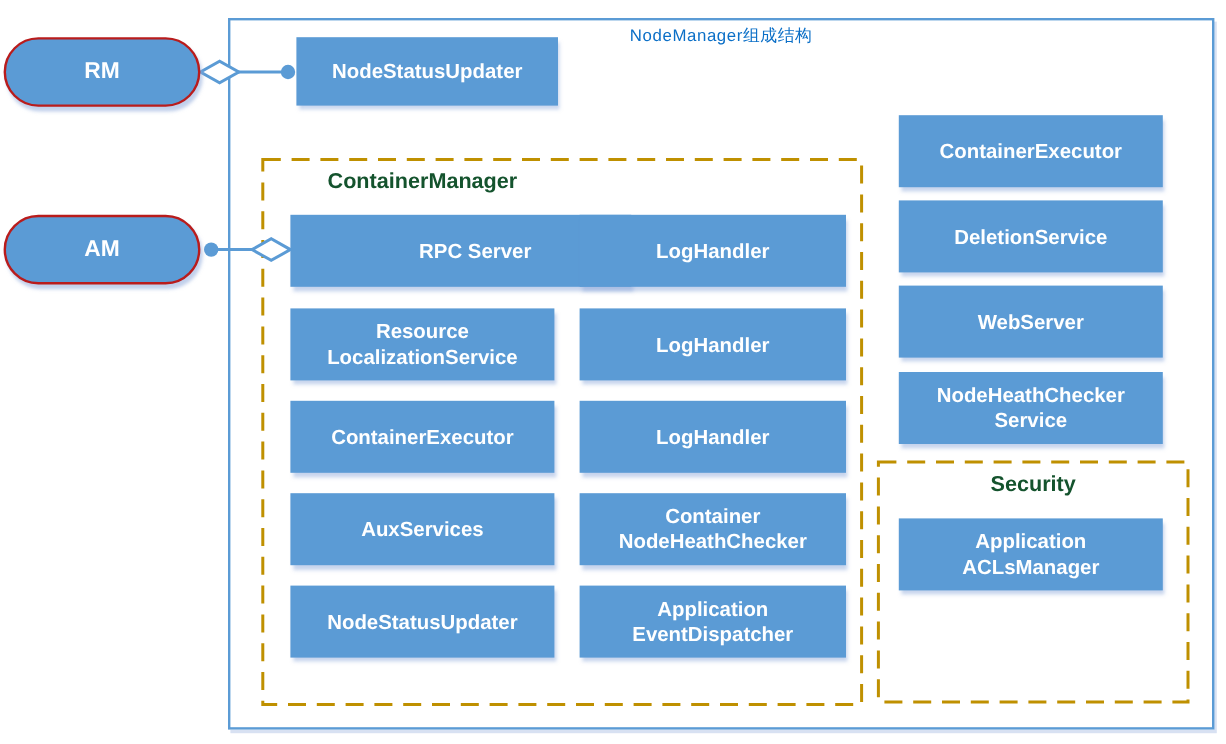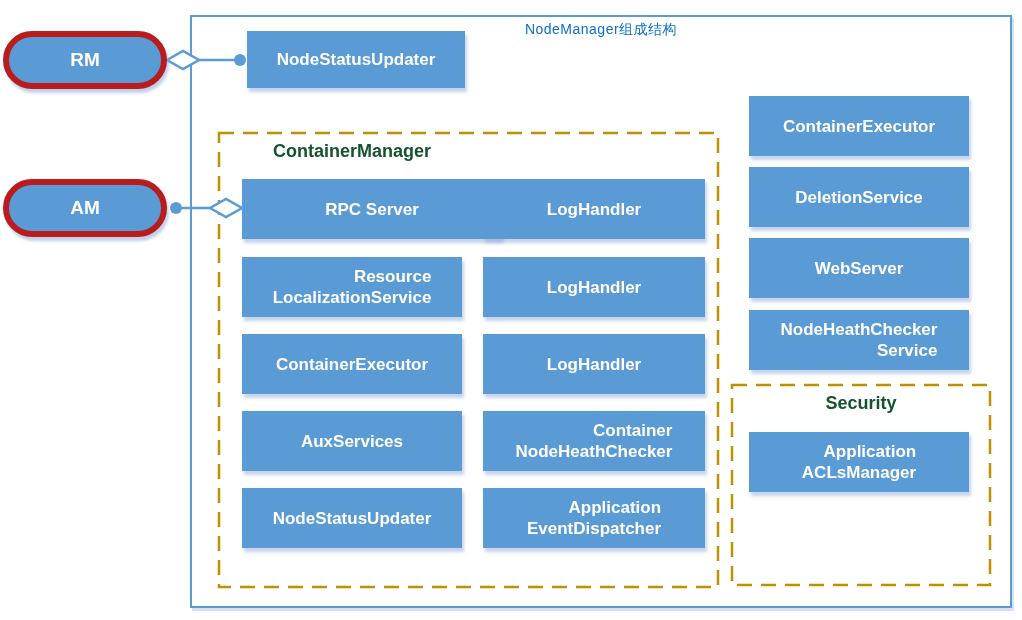--- a/index.html
+++ b/index.html
@@ -13,28 +13,28 @@
     border:2px solid #5B9BD5;background:transparent;box-sizing:border-box;
     box-shadow:2px 3px 0 rgba(142,170,219,0.35);
   }
   .diagram-title{
     position:absolute;left:190px;top:21px;width:822px;
     text-align:center;font-size:14px;font-weight:normal;color:#0B6FC7;
     letter-spacing:0.5px;
   }
   .stadium{
     position:absolute;width:164px;height:58px;border-radius:29px;
-    background:#5B9BD5;border:6px solid #b91c1c;box-sizing:border-box;
+    background:#5B9BD5;border:2px solid #b91c1c;box-sizing:border-box;
     display:flex;align-items:center;justify-content:center;
     color:#ffffff;font-weight:bold;font-size:19px;
     box-shadow:2px 4px 3px rgba(142,170,219,0.55);
   }
   .node{
     position:absolute;background:#5B9BD5;
-    display:flex;align-items:center;justify-content:center;text-align:right;
+    display:flex;align-items:center;justify-content:center;text-align:center;
     color:#ffffff;font-weight:bold;font-size:17px;line-height:21px;
     white-space:pre-line;
     box-shadow:2px 4px 3px rgba(142,170,219,0.5);
   }
   .group-label{
     position:absolute;text-align:center;
     color:#14532d;font-weight:bold;font-size:18px;
   }
   svg.overlay{position:absolute;left:0;top:0;pointer-events:none;}
 </style>
@@ -65,21 +65,21 @@
     </g>
   </svg>
 
   <div class="stadium" style="left:3px;top:31px;">RM</div>
   <div class="stadium" style="left:3px;top:179px;">AM</div>
 
   <div class="node" style="left:247px;top:31px;width:218px;height:57px;">NodeStatusUpdater</div>
 
   <div class="group-label" style="left:242px;top:141px;width:220px;">ContainerManager</div>
 
-  <div class="node" style="left:242px;top:179px;width:260px;height:60px;">RPC Server</div>
+  <div class="node" style="left:242px;top:179px;width:260px;height:60px;padding-left:24px;">RPC Server</div>
   <div class="node" style="left:242px;top:257px;width:220px;height:60px;">Resource
 LocalizationService</div>
   <div class="node" style="left:242px;top:334px;width:220px;height:60px;">ContainerExecutor</div>
   <div class="node" style="left:242px;top:411px;width:220px;height:60px;">AuxServices</div>
   <div class="node" style="left:242px;top:488px;width:220px;height:60px;">NodeStatusUpdater</div>
 
   <div class="node" style="left:483px;top:179px;width:222px;height:60px;">LogHandler</div>
   <div class="node" style="left:483px;top:257px;width:222px;height:60px;">LogHandler</div>
   <div class="node" style="left:483px;top:334px;width:222px;height:60px;">LogHandler</div>
   <div class="node" style="left:483px;top:411px;width:222px;height:60px;">Container

